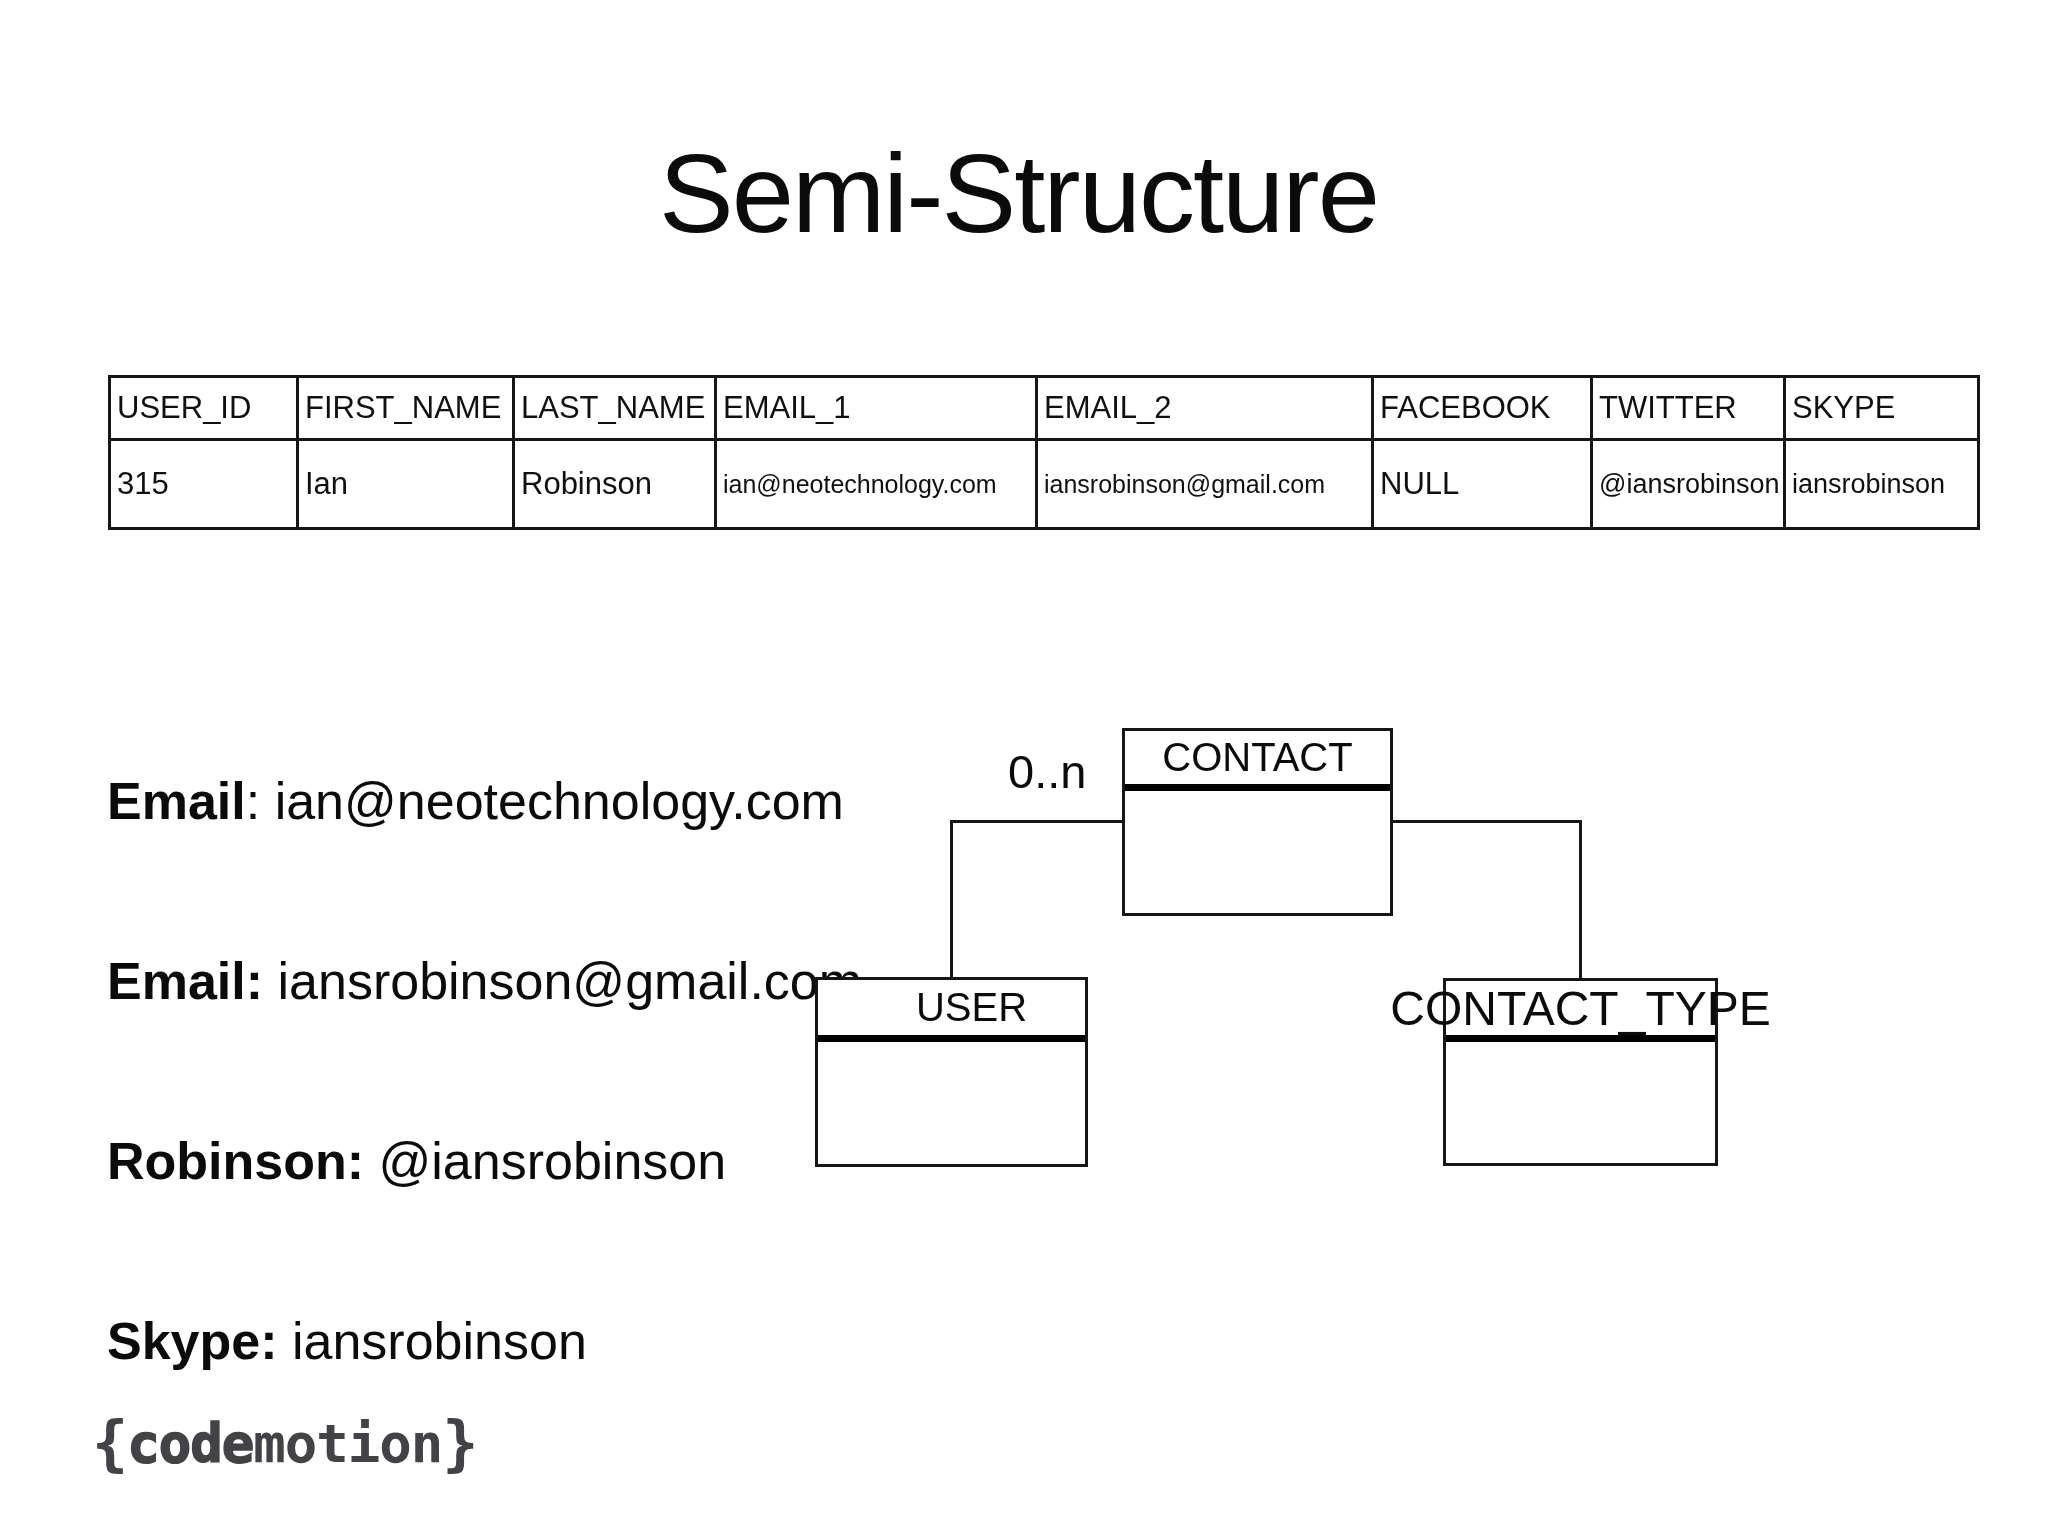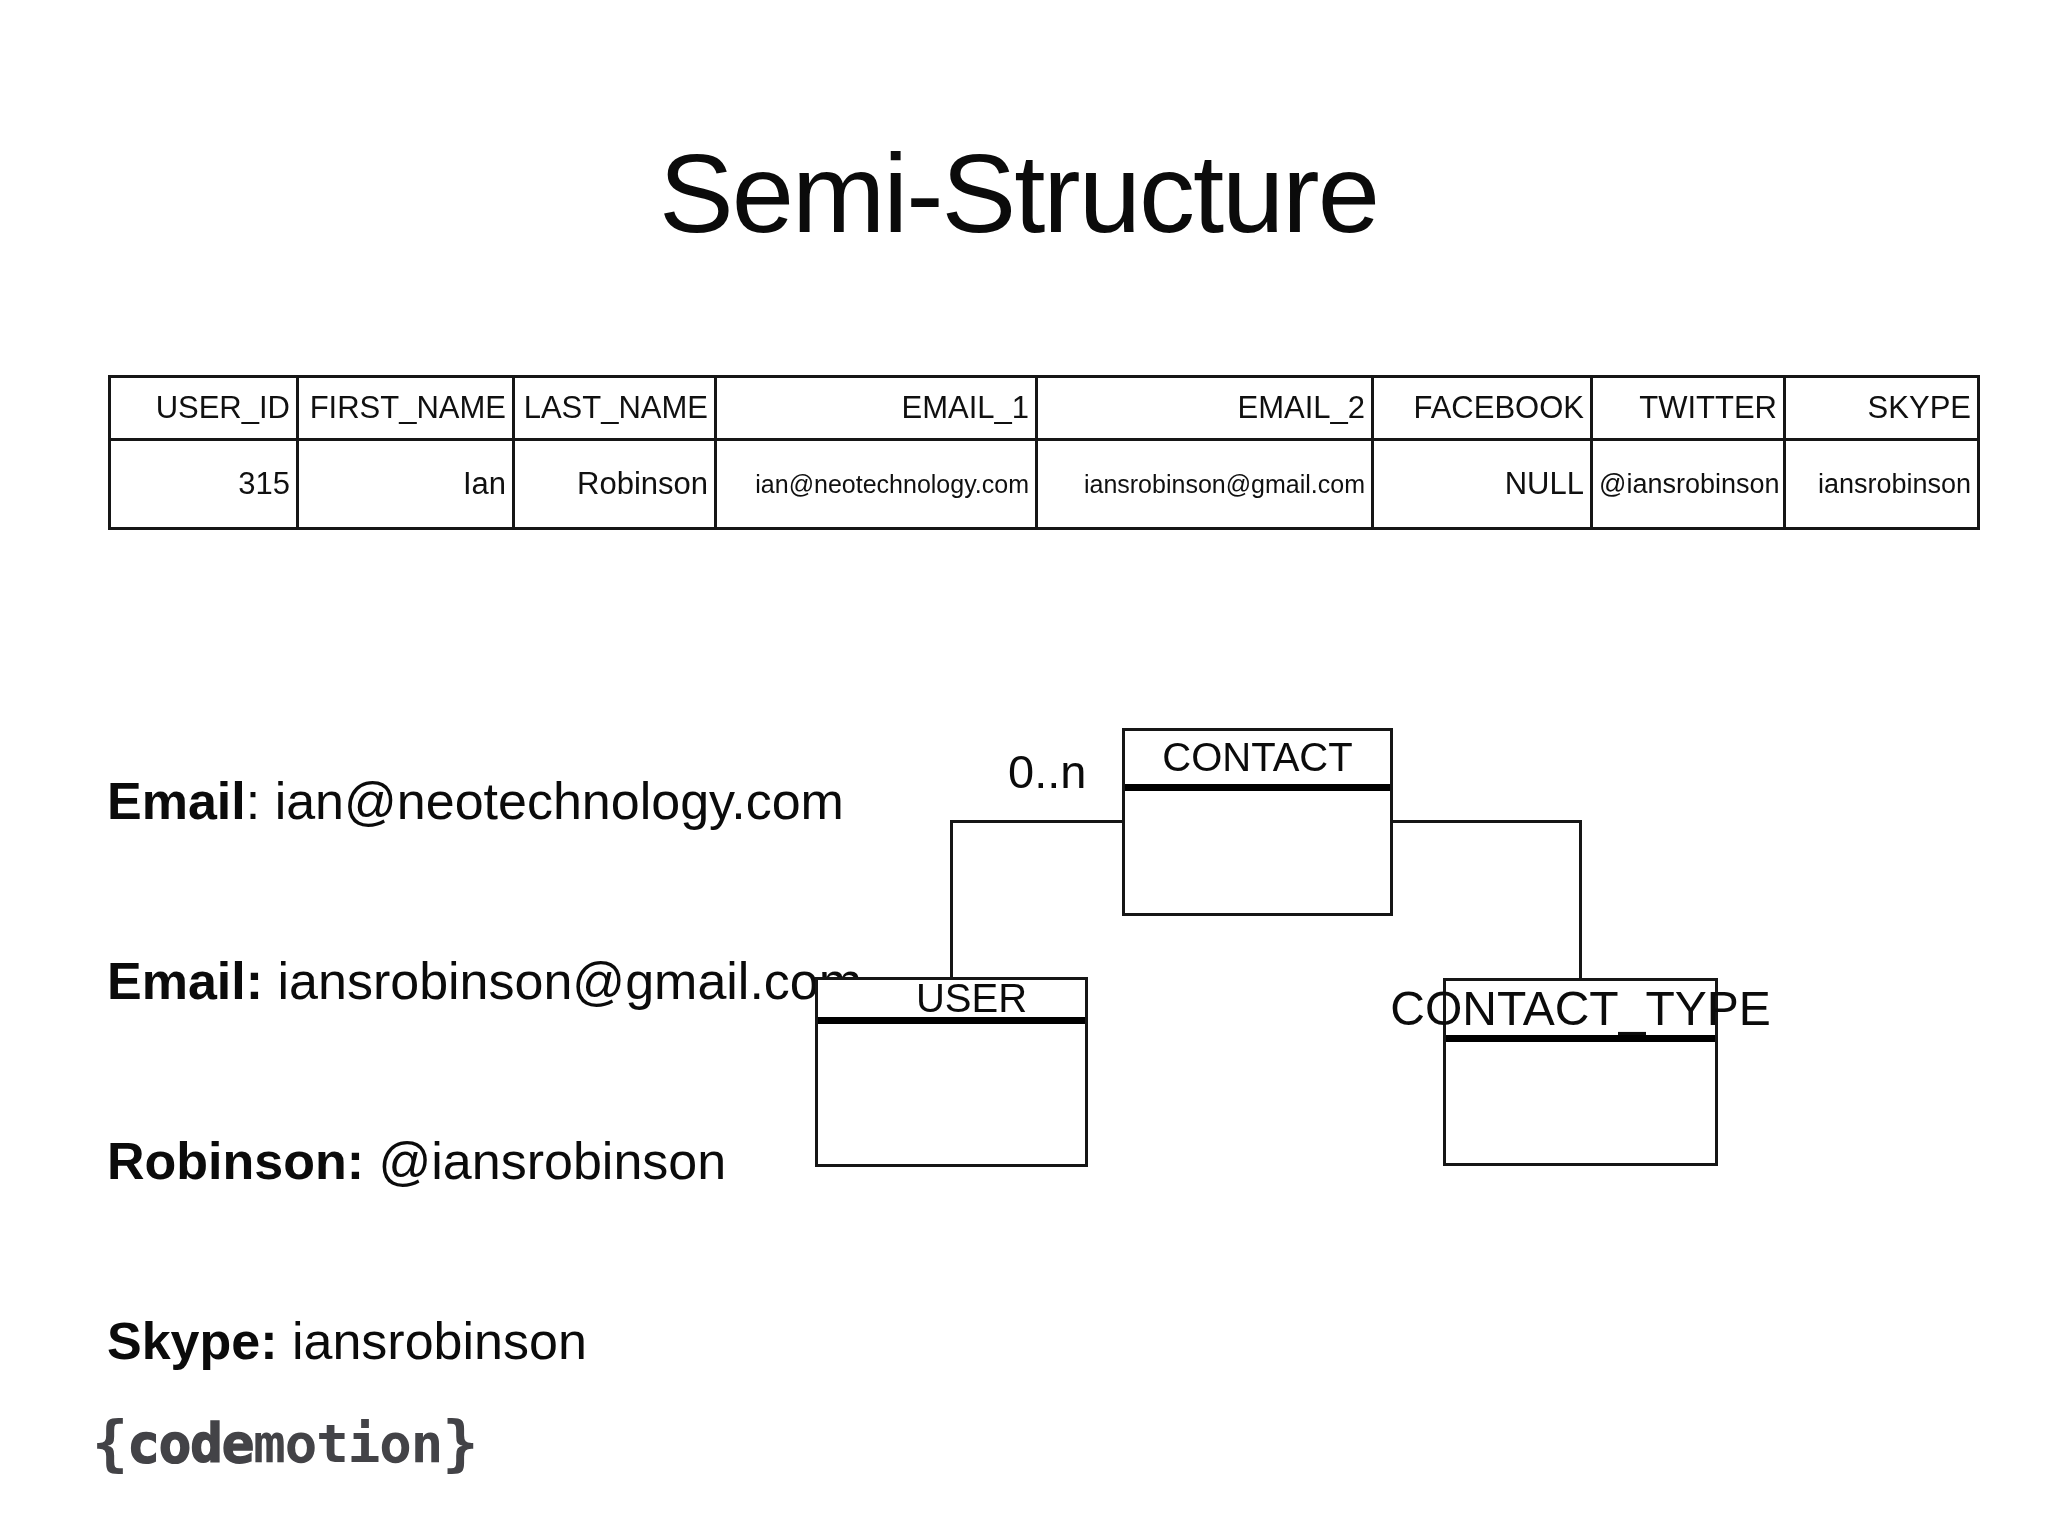--- a/index.html
+++ b/index.html
@@ -21,21 +21,21 @@
   }
 
   
   .user-table{
     position:absolute;left:108px;top:375px;width:1869px;
     border-collapse:collapse;table-layout:fixed;
     background:#ffffff;
   }
   .user-table th,.user-table td{
     border:3px solid #161616;
-    text-align:right;vertical-align:middle;
+    text-align:left;vertical-align:middle;
     font-weight:400;color:#101010;
     padding:0 6px;overflow:hidden;
   }
   .user-table th{height:60px;font-size:31px;}
   .user-table td{height:86px;font-size:31px;}
   .user-table td.small{font-size:25px;}
   .user-table td.med{font-size:27px;}
 
   
   .contact-list{
@@ -53,21 +53,21 @@
   .entity .entity-header{
     border-bottom:7px solid #000000;
     display:flex;align-items:center;justify-content:center;
     font-size:40px;color:#0b0b0b;white-space:nowrap;
     box-sizing:border-box;
   }
   .entity .entity-body{width:100%;}
   #box-contact{left:1122px;top:728px;width:271px;height:188px;}
   #box-contact .entity-header{height:60px;}
   #box-user{left:815px;top:977px;width:273px;height:190px;}
-  #box-user .entity-header{height:44px;padding-left:40px;}
+  #box-user .entity-header{height:62px;padding-left:40px;}
   #box-contact-type{left:1443px;top:978px;width:275px;height:188px;}
   #box-contact-type .entity-header{height:61px;font-size:48px;}
 
   
   .hline,.vline{position:absolute;background:#161616;}
   #line-left-h{left:950px;top:820px;width:172px;height:3px;}
   #line-left-v{left:950px;top:820px;width:3px;height:160px;}
   #line-right-h{left:1392px;top:820px;width:190px;height:3px;}
   #line-right-v{left:1579px;top:820px;width:3px;height:161px;}
 

